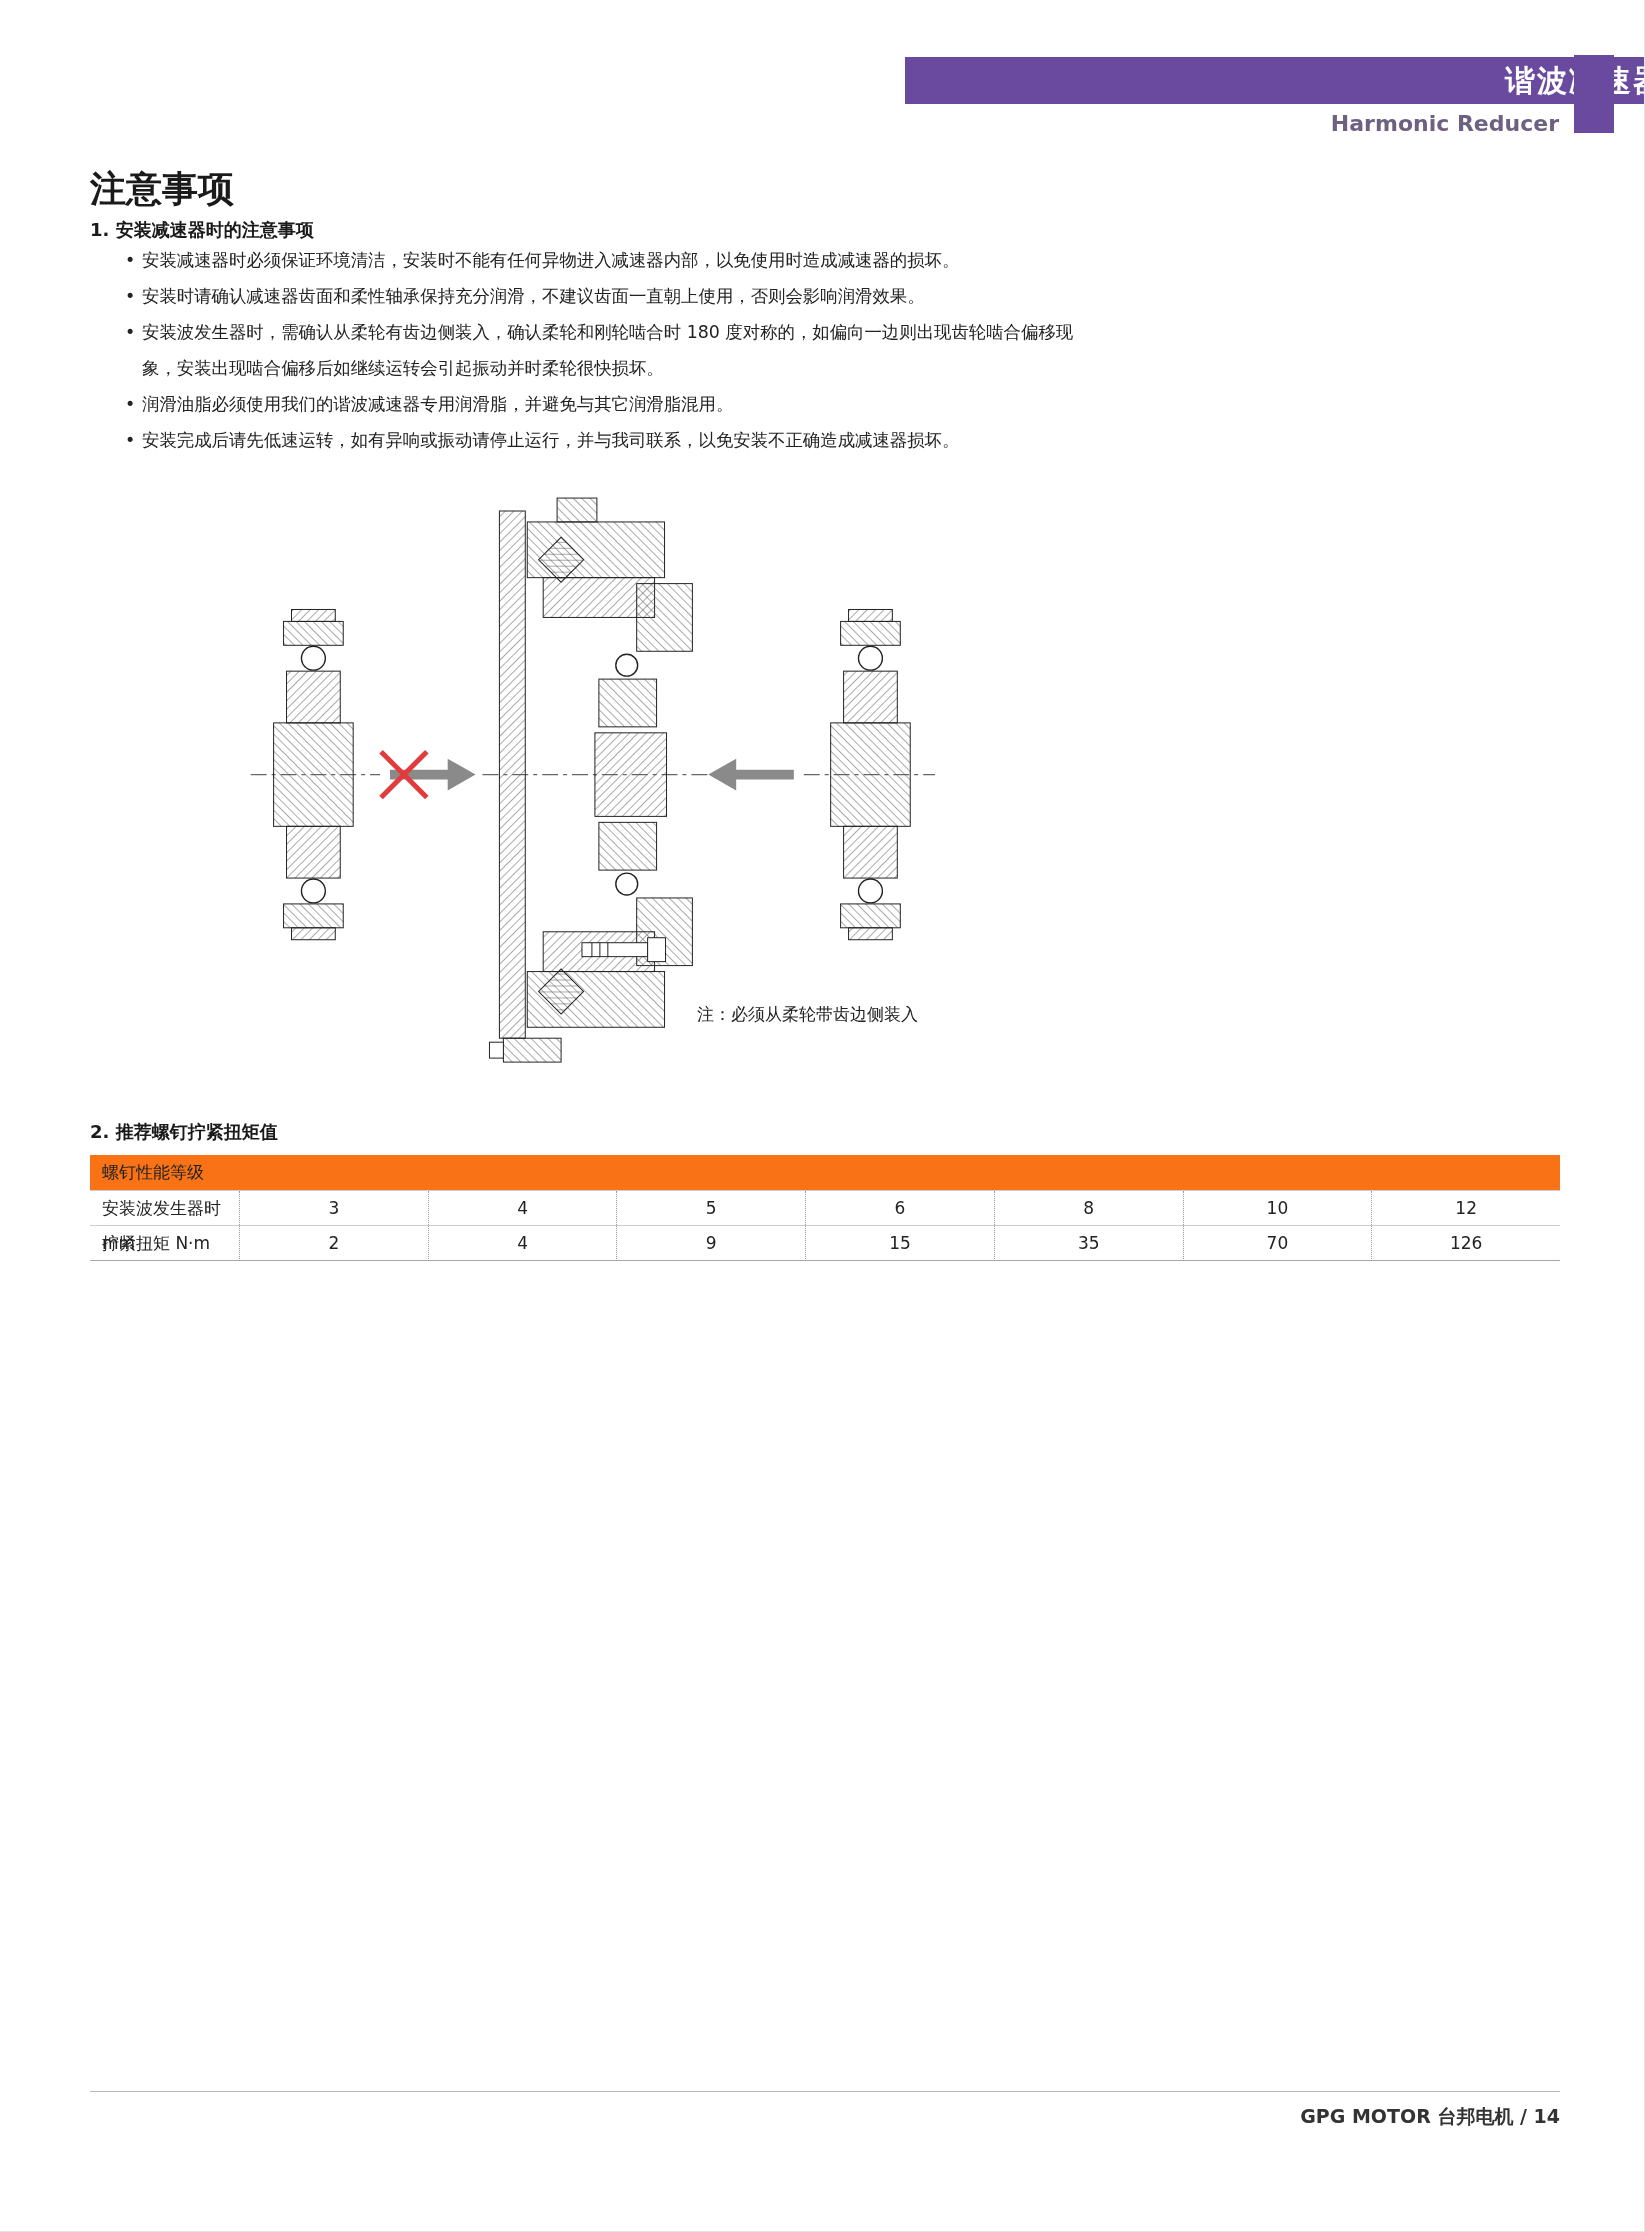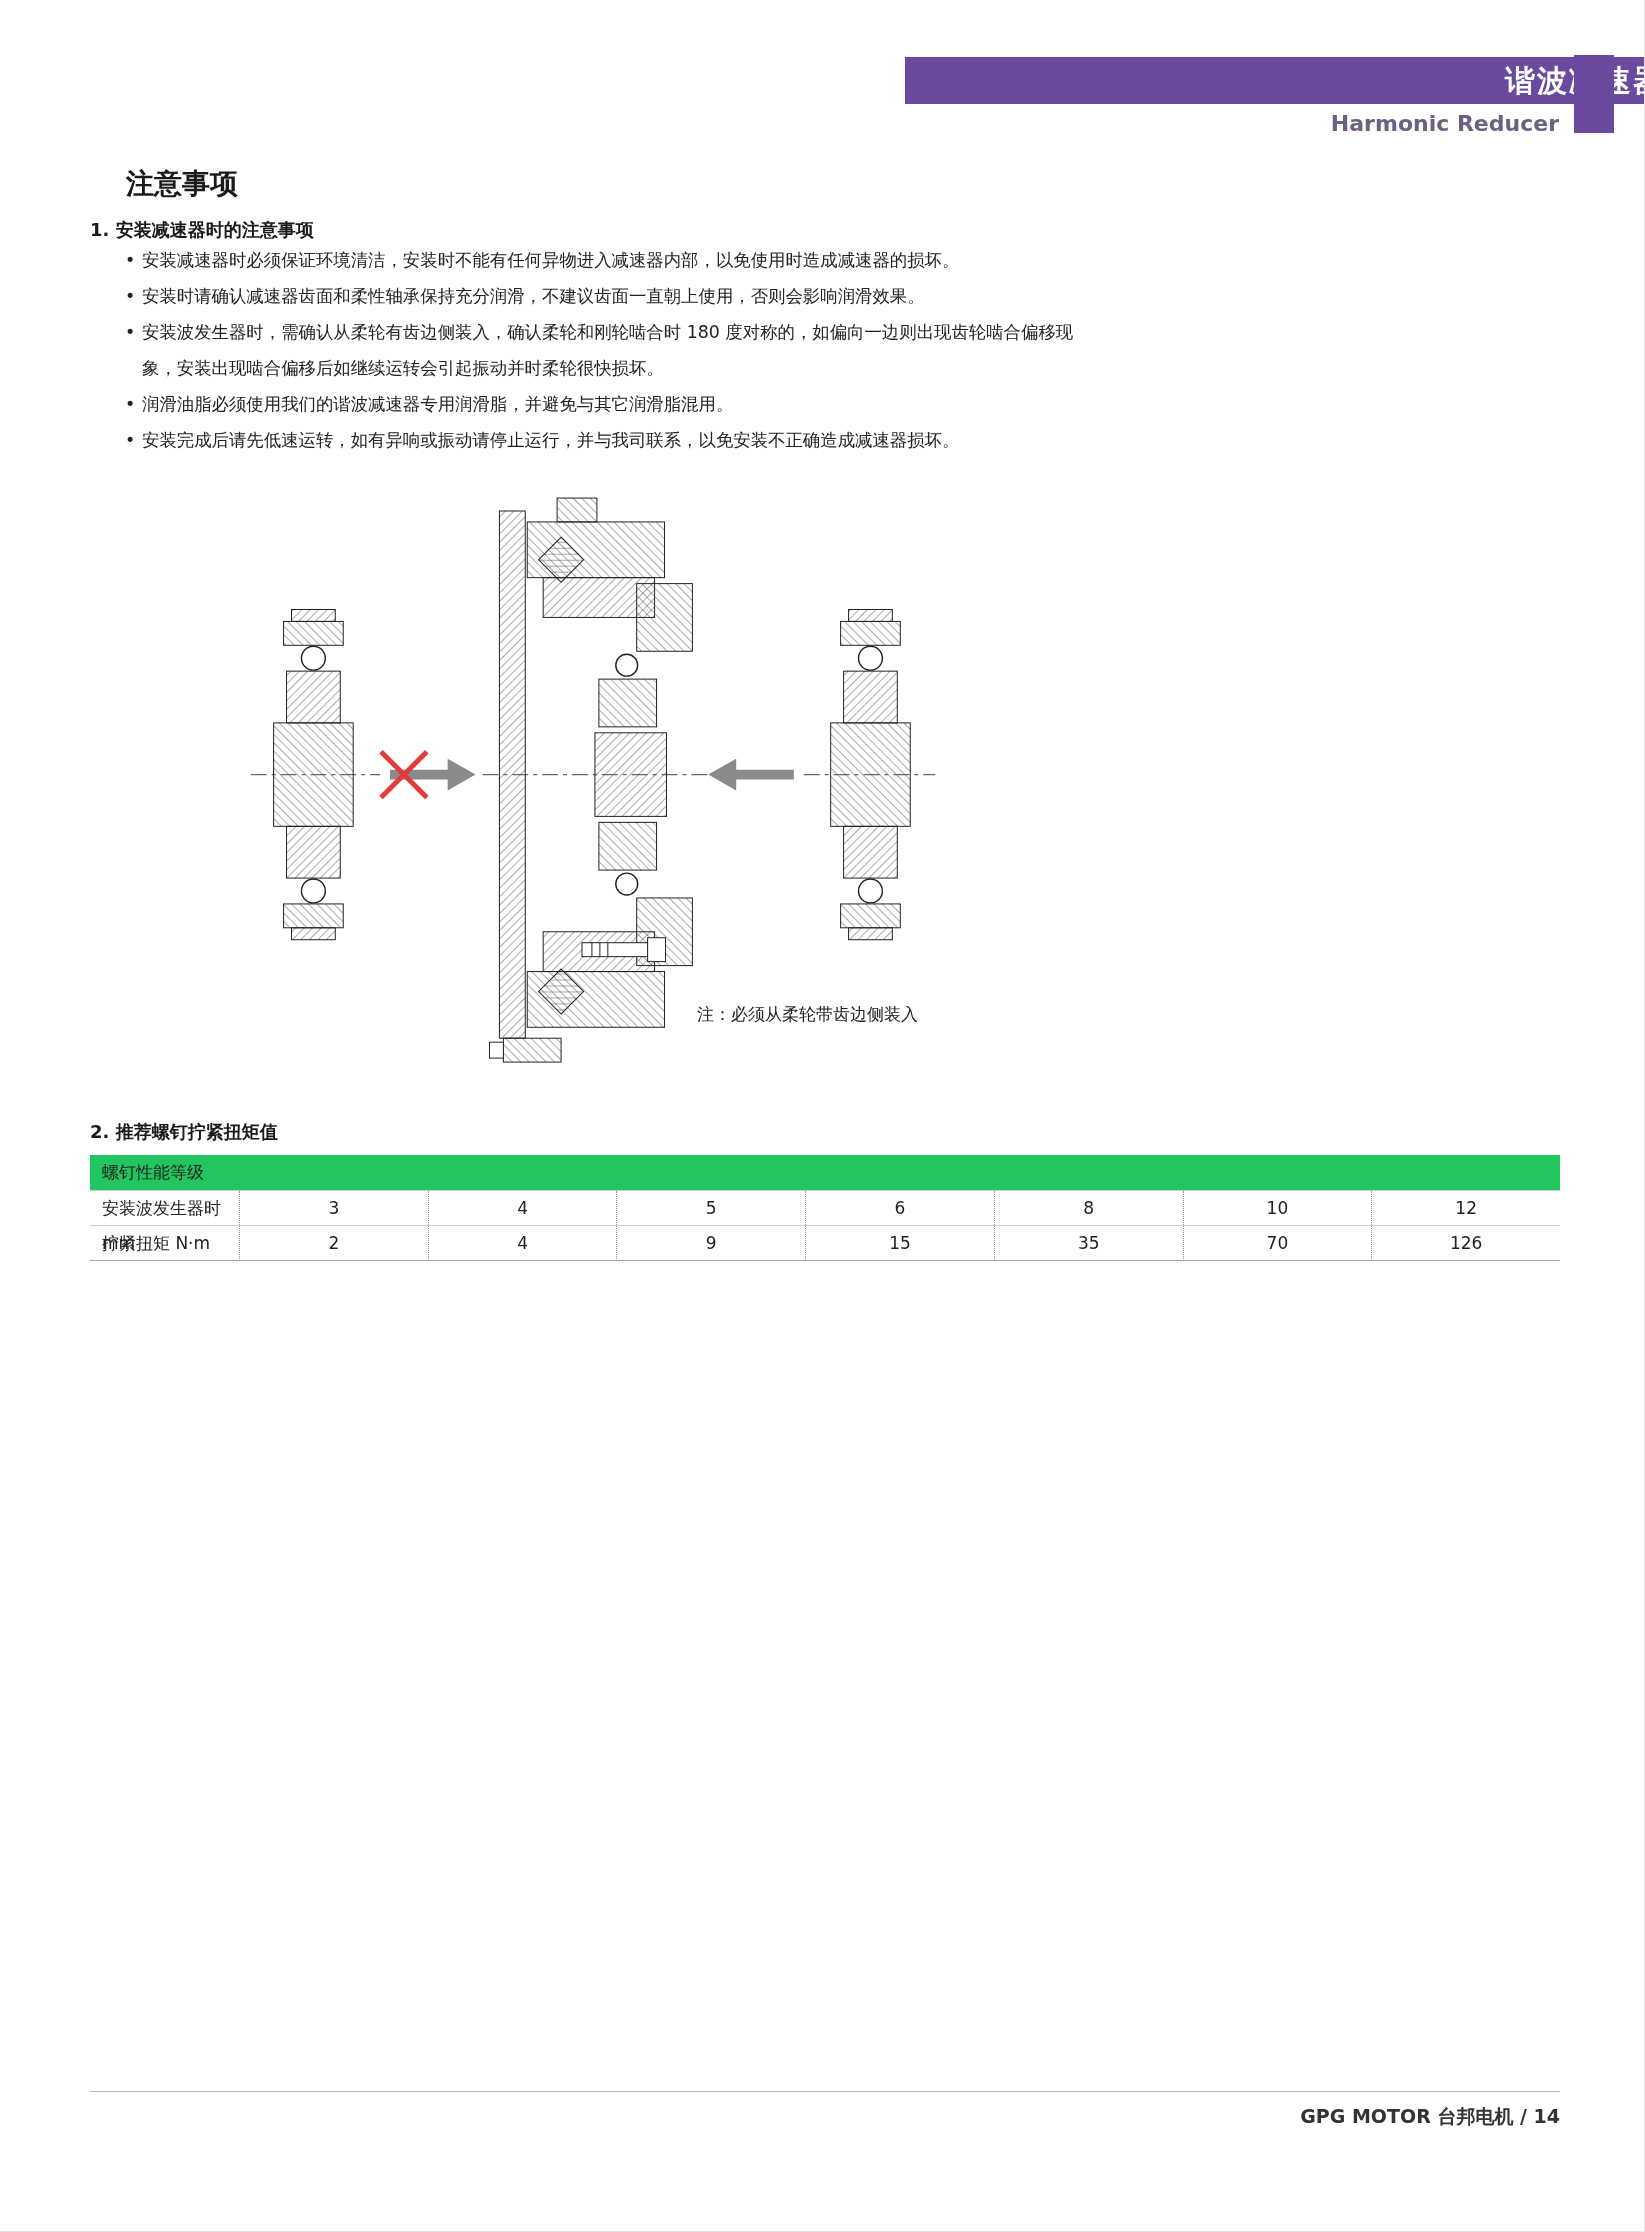--- a/index.html
+++ b/index.html
@@ -10,39 +10,39 @@
 
   
   .banner { position:absolute; left:905px; top:57px; width:776px; height:47px;
             background:#6a4a9e; color:#fff; font-size:30px; font-weight:bold;
             line-height:47px; text-align:right; padding-right:16px; letter-spacing:2px; }
   .edge-tab { position:absolute; left:1574px; top:55px; width:40px; height:78px; background:#6a4a9e; }
   .subtitle { position:absolute; left:905px; top:111px; width:654px; text-align:right;
               font-size:22px; font-weight:bold; color:#6e6080; }
 
   
-  .page-title { position:absolute; left:90px; top:165px; font-size:28px; font-weight:bold; color:#1a1a1a;margin-left:36px; }
+  .page-title { position:absolute; left:90px; top:165px; font-size:36px; font-weight:bold; color:#1a1a1a; }
   .sec-heading { position:absolute; font-size:18px; font-weight:bold; color:#1a1a1a; }
   .sec1-heading { left:90px; top:218px; }
   .bullets { position:absolute; left:125px; top:242px; width:960px; list-style:none; }
   .bullets li { position:relative; padding-left:17px; font-size:17.4px; line-height:36px; color:#222; }
   .bullets li::before { content:"•"; position:absolute; left:0; top:0; font-size:17.4px; }
 
   
   .diagram-wrap { position:absolute; left:199px; top:496px; width:756px; height:597px; }
   .cl { stroke:#666; stroke-width:1.2; stroke-dasharray:16 5 4 5; fill:none; }
   .diagram-note { position:absolute; left:697px; top:1003px; font-size:17px; color:#222; }
 
   
   .sec2-heading { left:90px; top:1120px; }
   .torque-table { position:absolute; left:90px; top:1155px; width:1470px;
                   border-bottom:1px solid #a9a2b8; font-size:17px; color:#222; }
   .t-row { display:grid; grid-template-columns:149px repeat(7,1fr); height:35px; line-height:35px; }
   .t-row.body { border-top:1px solid #cfcada; }
-  .t-row.header { background:#22c55e;gap:18px; }
+  .t-row.header { background:#f97316;gap:18px; }
   .t-label { padding-left:12px; text-align:left; }
   .t-cell { text-align:center; border-left:1px dotted #9a93aa; }
   .t-merged { grid-column:2/9; text-align:center; border-left:2px solid #fff; }
 
   
   .footer-line { position:absolute; left:90px; top:2091px; width:1470px; border-top:1px solid #b8b8b8; }
   .footer-text { position:absolute; left:90px; top:2104px; width:1470px; text-align:right;
                  font-size:19px; font-weight:bold; color:#333; }
 </style>
 </head>

